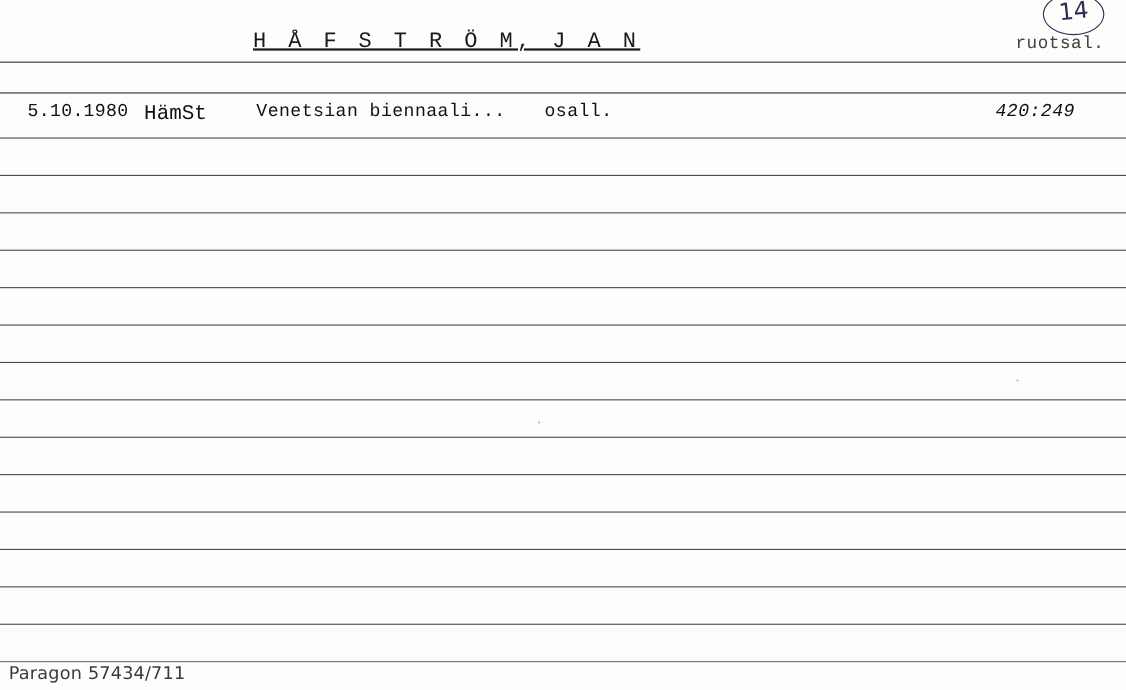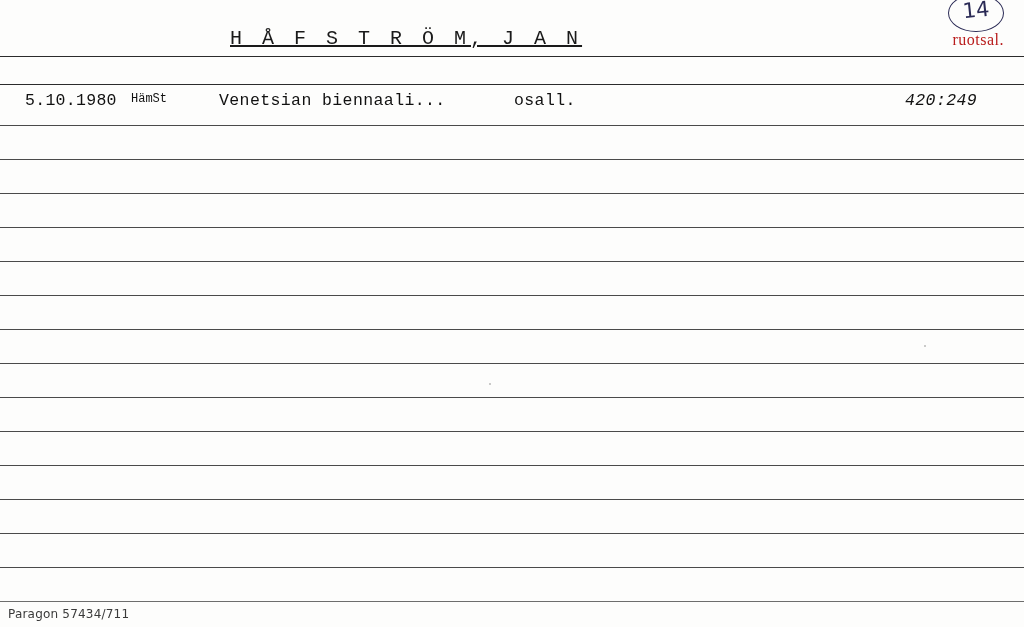--- a/index.html
+++ b/index.html
@@ -35,22 +35,21 @@
     white-space: nowrap;
     color: #1a1a1a;
     text-decoration: underline;
   }
   .lang-note {
     position: absolute;
     right: 20px;
     top: 31px;
     font-size: 16px;
     letter-spacing: 0.5px;
-    color: #b91c1c;
-    font-family: Liberation Serif, serif;
+    color: #404040;
   }
   .card-number {
     position: absolute;
     right: 18px;
     top: -6px;
     width: 58px;
     height: 40px;
   }
   .card-number .circle {
     position: absolute;
@@ -101,32 +100,32 @@
   .entry .date {
     position: absolute;
     left: 25px;
     top: 0;
     letter-spacing: 0.3px;
   }
   .entry .source {
     position: absolute;
     left: 131px;
     top: 1px;
-    font-size: 12px;
+    font-size: 19px;
     text-align: center;
   }
   .entry .subject {
     position: absolute;
-    left: 219px;
+    left: 233px;
     top: 0;
     letter-spacing: 0.4px;
   }
   .entry .role {
     position: absolute;
-    left: 514px;
+    left: 495px;
     top: 0;
     letter-spacing: 0.4px;
   }
   .entry .crossref {
     position: absolute;
     left: 640px;
     top: 0;
     letter-spacing: 0.4px;
   }
   .entry .callnum {
@@ -135,21 +134,21 @@
     top: 0;
     letter-spacing: 0.4px;
     font-style: italic;
   }
   
   .footer-code {
     position: absolute;
     left: 8px;
     bottom: 6px;
     font-family: "DejaVu Sans", sans-serif;
-    font-size: 12px;
+    font-size: 16px;
     color: #3a3a3a;
     letter-spacing: 0.2px;
   }
   
   .speck {
     position: absolute;
     background: #b9b9b9;
     width: 2px;
     height: 2px;
     border-radius: 50%;

